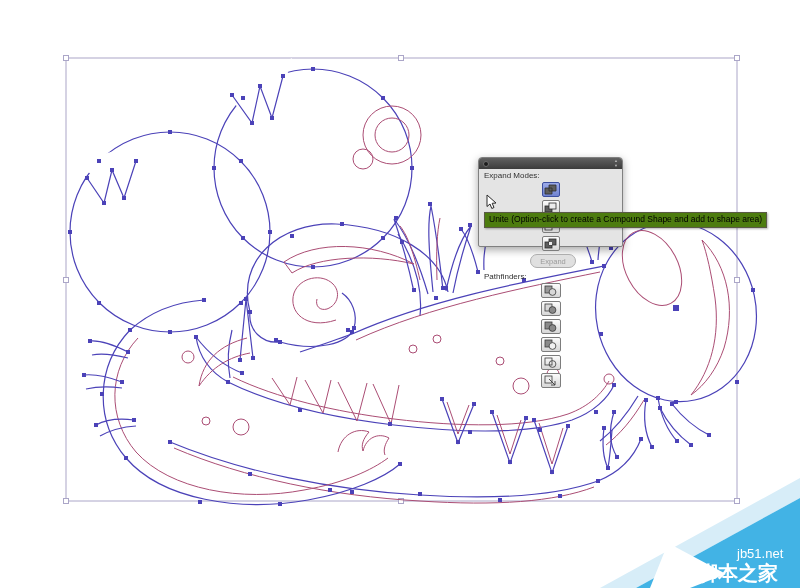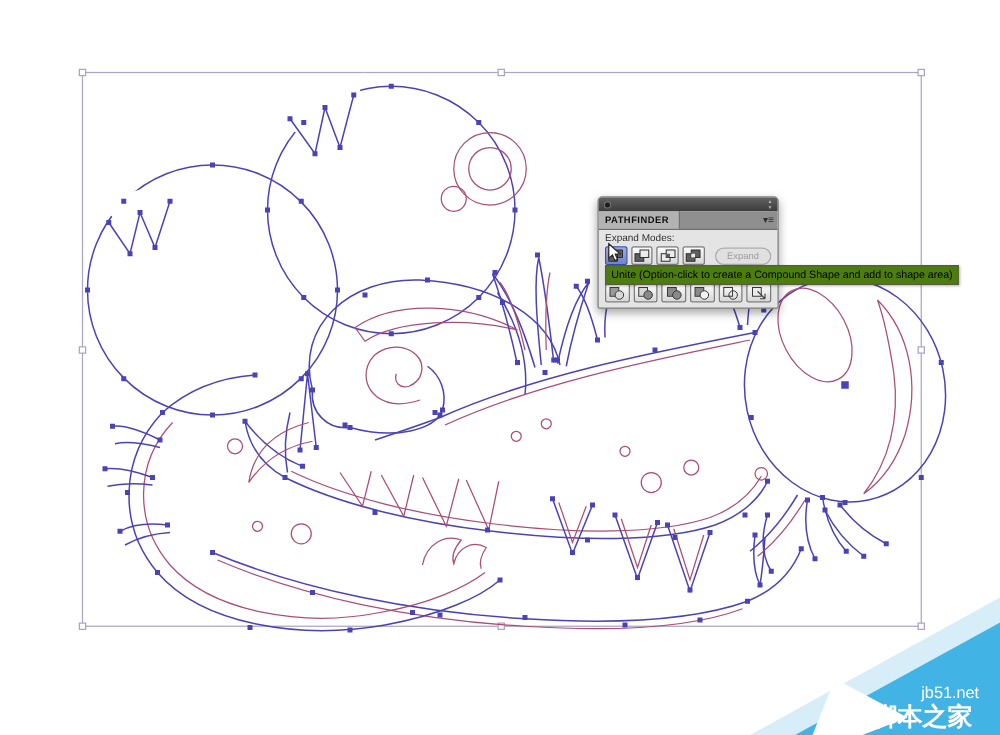--- a/index.html
+++ b/index.html
@@ -36,21 +36,21 @@
   #panel .tab{
     background:#b3b3b3;padding:0 8px 0 5px;height:14px;line-height:14px;
     font-size:7.5px;font-weight:bold;color:#101010;letter-spacing:.4px;
     border-right:1px solid #737373;
   }
   #panel .panelmenu{
     position:absolute;right:3px;top:3px;color:#2c2c2c;font-size:8px;line-height:8px;
   }
   #panel .body{position:relative;height:64px;padding:2px 5px 0 5px;}
   .sectionlabel{font-size:8px;color:#303030;margin:0 0 2px 0;}
-  .btnrow{display:flex;gap:3px;align-items:center;}
+  .btnrow{display:flex;gap:3px;align-items:center;flex-direction:column;}
   .modebtn,.pfbtn{
     width:18px;height:15px;border:1px solid #7d7d7d;border-radius:2px;
     background:linear-gradient(#fcfcfc,#d7d7d7);
     display:flex;align-items:center;justify-content:center;box-sizing:border-box;padding:0;
   }
   .pfbtn{width:20px;}
   .modebtn.hover{
     background:linear-gradient(#9dabe9,#6f82cf);border-color:#3c4e9e;
   }
   .expandbtn{
@@ -324,24 +324,20 @@
     <rect x="673" y="305" width="6" height="6" fill="#4b42b8"></rect>
   </g>
 </svg>
 
 <div id="panel">
   <div class="titlebar">
     <span class="closedot"></span>
     <span class="collapse">▲
 ▼</span>
   </div>
-  <div class="tabrow">
-    <span class="tab">PATHFINDER</span>
-    <span class="panelmenu">▾≡</span>
-  </div>
   <div class="body">
     <div class="sectionlabel">Expand Modes:</div>
     <div class="btnrow">
       <button class="modebtn hover" title="Unite">
         <svg width="13" height="11">
           <path d="M1,4 h7 v6 h-7 Z M5,1 h7 v6 h-7 Z" fill="#5d5d5d" stroke="#2e2e2e" stroke-width="0.8"></path>
         </svg>
       </button>
       <button class="modebtn" title="Minus Front">
         <svg width="13" height="11">

